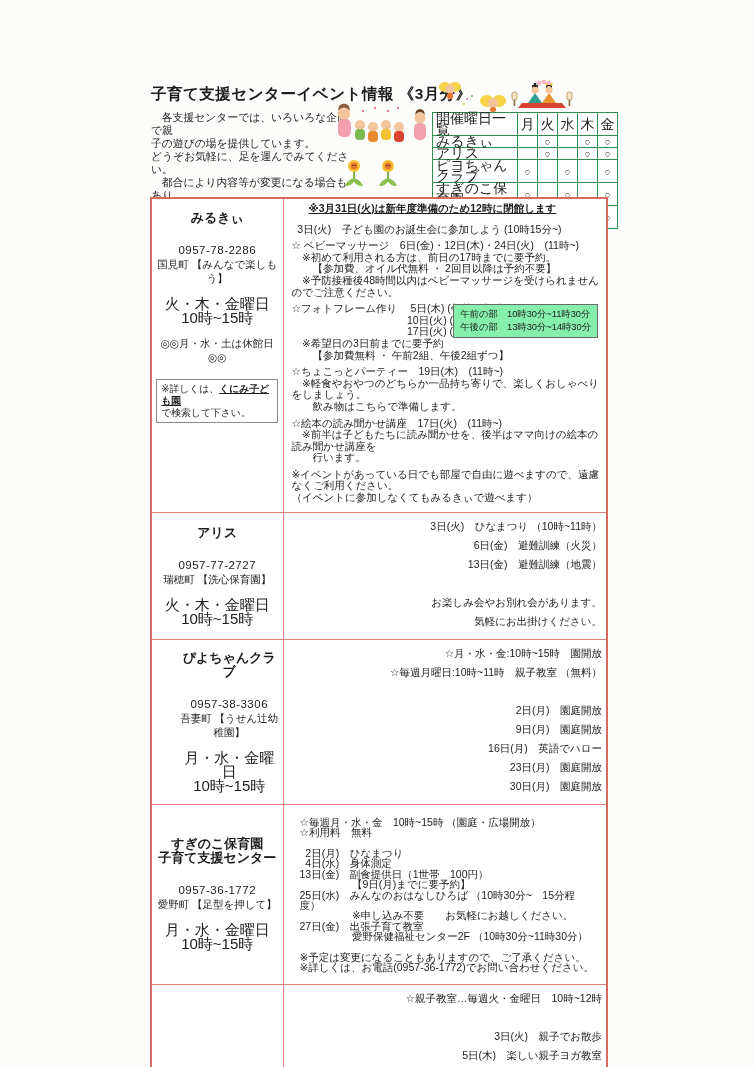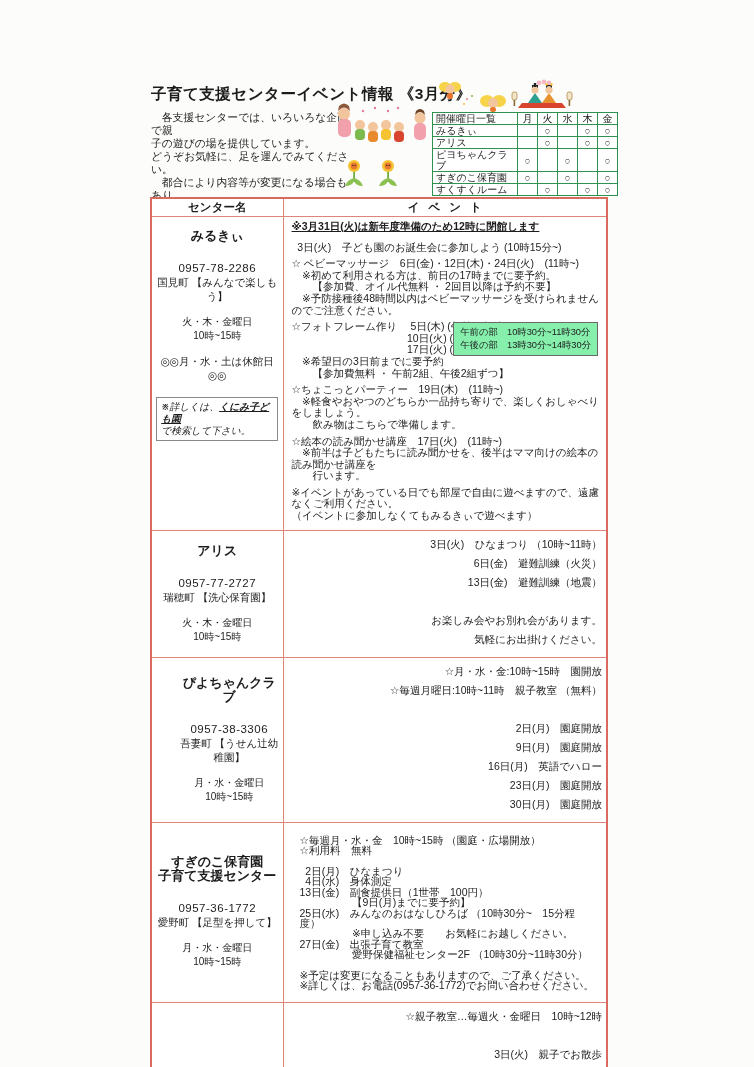--- a/index.html
+++ b/index.html
@@ -21,21 +21,21 @@
   .hina-illo { position:absolute; left:506px; top:78px; }
 
   
   .sched {
     position:absolute; left:432px; top:112px; width:186px;
     border-collapse:collapse; table-layout:fixed;
     border:1.5px solid #2f9150; background:#fff;
   }
   .sched th, .sched td {
     border:1px solid #2f9150; padding:0; height:11px;
-    font-size:10px; font-weight:normal; text-align:center; line-height:11px;
+    font-size:14px; font-weight:normal; text-align:center; line-height:11px;
   }
   .sched .sname { width:81px; text-align:left; padding-left:3px; }
   .sched td.mark { font-size:9.5px; }
 
   
   .main-table {
     position:absolute; left:150px; top:197px; width:458px;
     border-collapse:collapse; table-layout:fixed;
     border:2px solid #d96a60; background:#fff;
   }
@@ -49,32 +49,32 @@
   .row-1 td { height:251px; }
   .row-2 td { height:94px; }
   .row-3 td { height:97px;padding-left:26px; }
   .row-4 td { height:155px; }
   .row-5 td { height:223px; }
 
   .cname { font-size:13px; font-weight:bold; white-space:pre-wrap; line-height:14px; }
   .cname.mt { margin-top:8px; }
   .cphone { font-size:11.5px; margin-top:19px; letter-spacing:0.5px; }
   .cplace { font-size:10.5px; margin-top:2px; white-space:pre-wrap; }
-  .cdays  { font-size:10px; margin-top:11px; line-height:14px; white-space:pre-wrap; }
+  .cdays  { font-size:15px; margin-top:11px; line-height:14px; white-space:pre-wrap; }
   .cclosed { font-size:10.5px; margin-top:12px; }
   .search-note {
     margin:16px auto 0; width:112px; border:1px solid #8a8a8a; background:#fff;
-    padding:3px 4px; font-size:9.8px; line-height:12px; text-align:left; white-space:pre-wrap;font-style:italic;
+    padding:3px 4px; font-size:9.8px; line-height:12px; text-align:left; white-space:pre-wrap;
   }
   .ul { text-decoration:underline; font-weight:bold; }
 
   .ev { white-space:pre-wrap; line-height:11.6px; margin:0 0 5px 0; }
   .ev.tight { line-height:10.4px; margin:8px; }
   .ev.roomy { line-height:19px;text-align:right; }
-  .closure { text-decoration:underline; font-weight:bold; margin-bottom:9px; }
+  .closure { text-decoration:underline; font-weight:bold; margin-bottom:9px;margin-left:17px; }
   .pf-wrap { position:relative; }
   .time-box {
     position:absolute; right:4px; top:1px; border:1px solid #6a6a6a; background:#86efac;
     padding:3px 6px; font-size:9.3px; line-height:13px; white-space:pre-wrap;
   }
 </style>
 </head>
 <body>
 
 <div class="page-title">子育て支援センターイベント情報 《3月分》</div>
@@ -218,24 +218,20 @@
   </tr>
 </tbody>
   </table>
 
 <table class="main-table">
   <colgroup>
       <col class="col-center">
       <col>
     </colgroup>
   <tbody>
-      <tr>
-    <th>センター名</th>
-    <th class="ev-head">イベント</th>
-  </tr>
 
   <tr class="row-1">
     <td class="cell-center vtop">
       <div class="cname mt">みるきぃ</div>
       <div class="cphone">0957-78-2286</div>
       <div class="cplace">国見町 【みんなで楽しもう】</div>
       <div class="cdays">火・木・金曜日
 10時~15時</div>
       <div class="cclosed">◎◎月・水・土は休館日◎◎</div>
       <div class="search-note"><span>※詳しくは、</span><span class="ul">くにみ子ども園</span><span>

